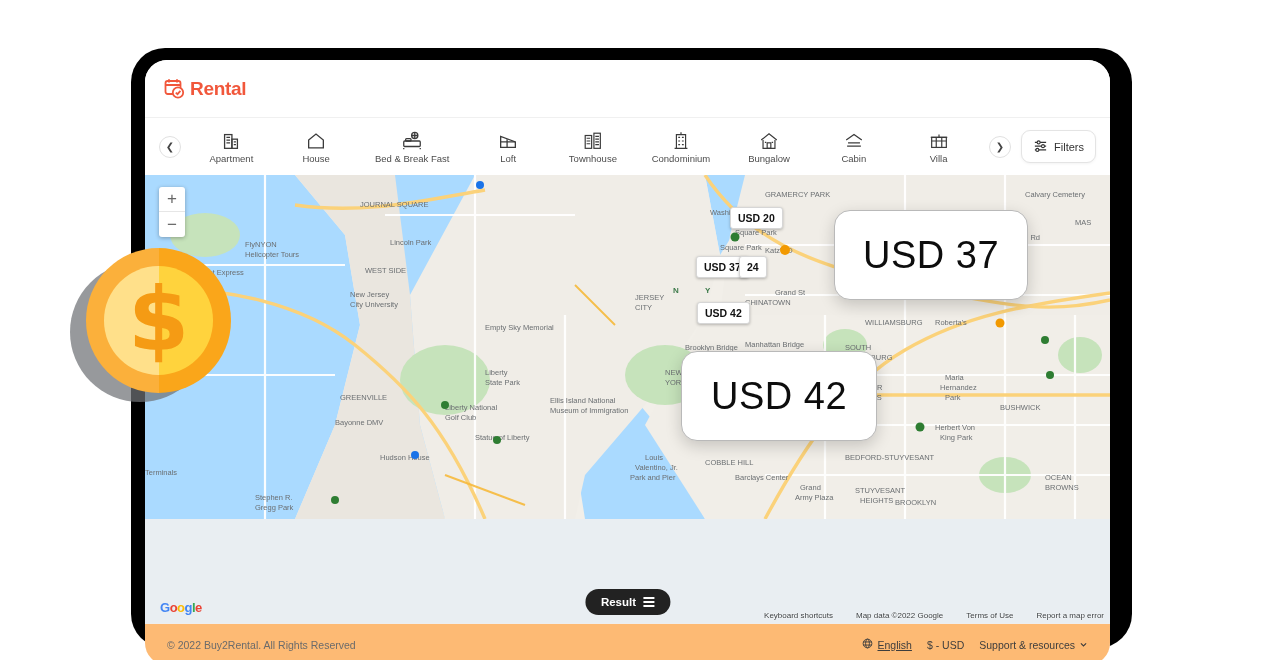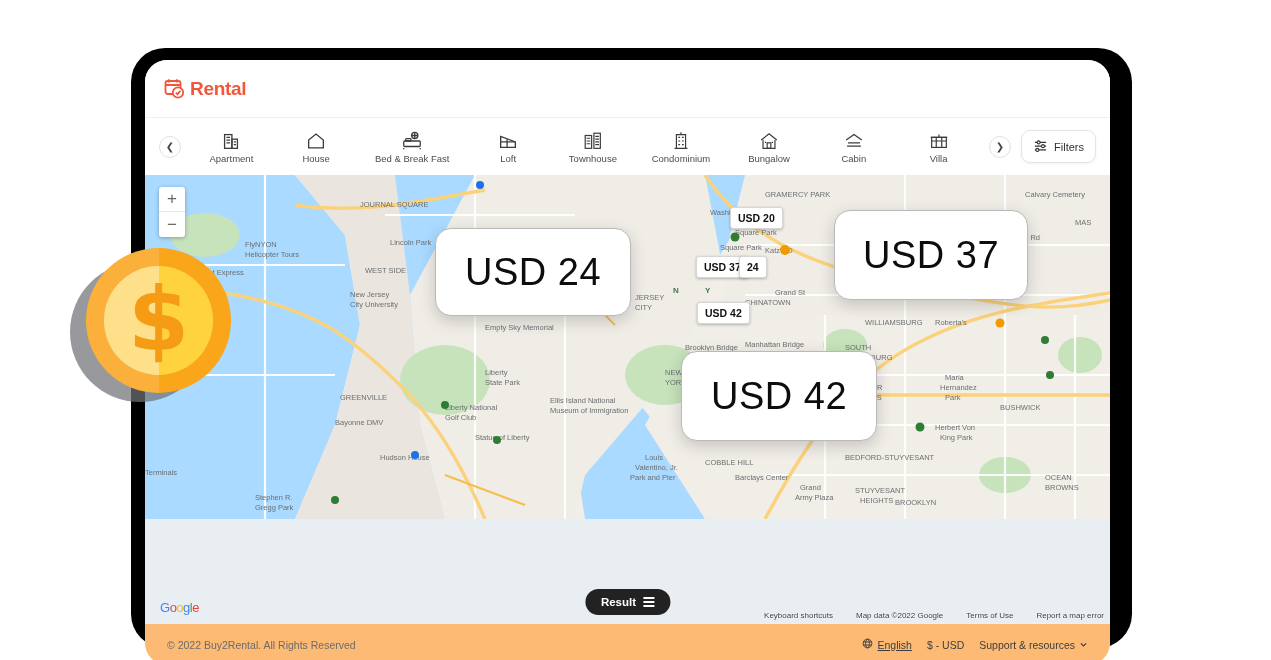--- a/index.html
+++ b/index.html
@@ -123,21 +123,21 @@
     box-shadow:0 1px 4px rgba(0,0,0,.3); z-index:6;
   }
   .zoomctl div {
     height:25px; display:flex; align-items:center; justify-content:center;
     font-size:17px; color:#666; cursor:pointer; user-select:none;
   }
   .zoomctl div:first-child { border-bottom:1px solid #e6e6e6; }
 
   .gmark {
     position:absolute; left:15px; bottom:8px; z-index:6;
-    font-size:13px; font-weight:400; letter-spacing:-.5px;
+    font-size:13px; font-weight:700; letter-spacing:-.5px;
     font-family:"Liberation Sans", sans-serif;
   }
   .gmark span:nth-child(1){color:#4285F4} .gmark span:nth-child(2){color:#EA4335}
   .gmark span:nth-child(3){color:#FBBC05} .gmark span:nth-child(4){color:#4285F4}
   .gmark span:nth-child(5){color:#34A853} .gmark span:nth-child(6){color:#EA4335}
 
   .attrib {
     position:absolute; right:6px; bottom:3px; z-index:6;
     font-size:8px; color:#3c4043; display:flex; gap:23px;
     text-shadow:0 0 2px rgba(255,255,255,.9), 0 0 2px rgba(255,255,255,.9);
@@ -534,21 +534,20 @@
         </div>
       </div>
     </div>
   </div>
 
   <div class="pin" style="left:730px; top:207px;">USD 20</div>
   <div class="pin" style="left:696px; top:256px;">USD 37</div>
   <div class="pin" style="left:739px; top:256px;">24</div>
   <div class="pin" style="left:697px; top:302px;">USD 42</div>
 
-  <div class="bigcard" style="left:435px; top:228px; width:196px; height:88px; font-size:38px;">USD 24</div>
   <div class="bigcard" style="left:834px; top:210px; width:194px; height:90px; font-size:38px;">USD 37</div>
   <div class="bigcard" style="left:681px; top:351px; width:196px; height:90px; font-size:38px;">USD 42</div>
 
   <div class="coin-wrap">
     <div class="coin-shadow"></div>
     <div class="coin">
       <div class="coin-l"></div>
       <div class="coin-r"></div>
       <div class="coin-inner">
         <div class="coin-inner-l"></div>

